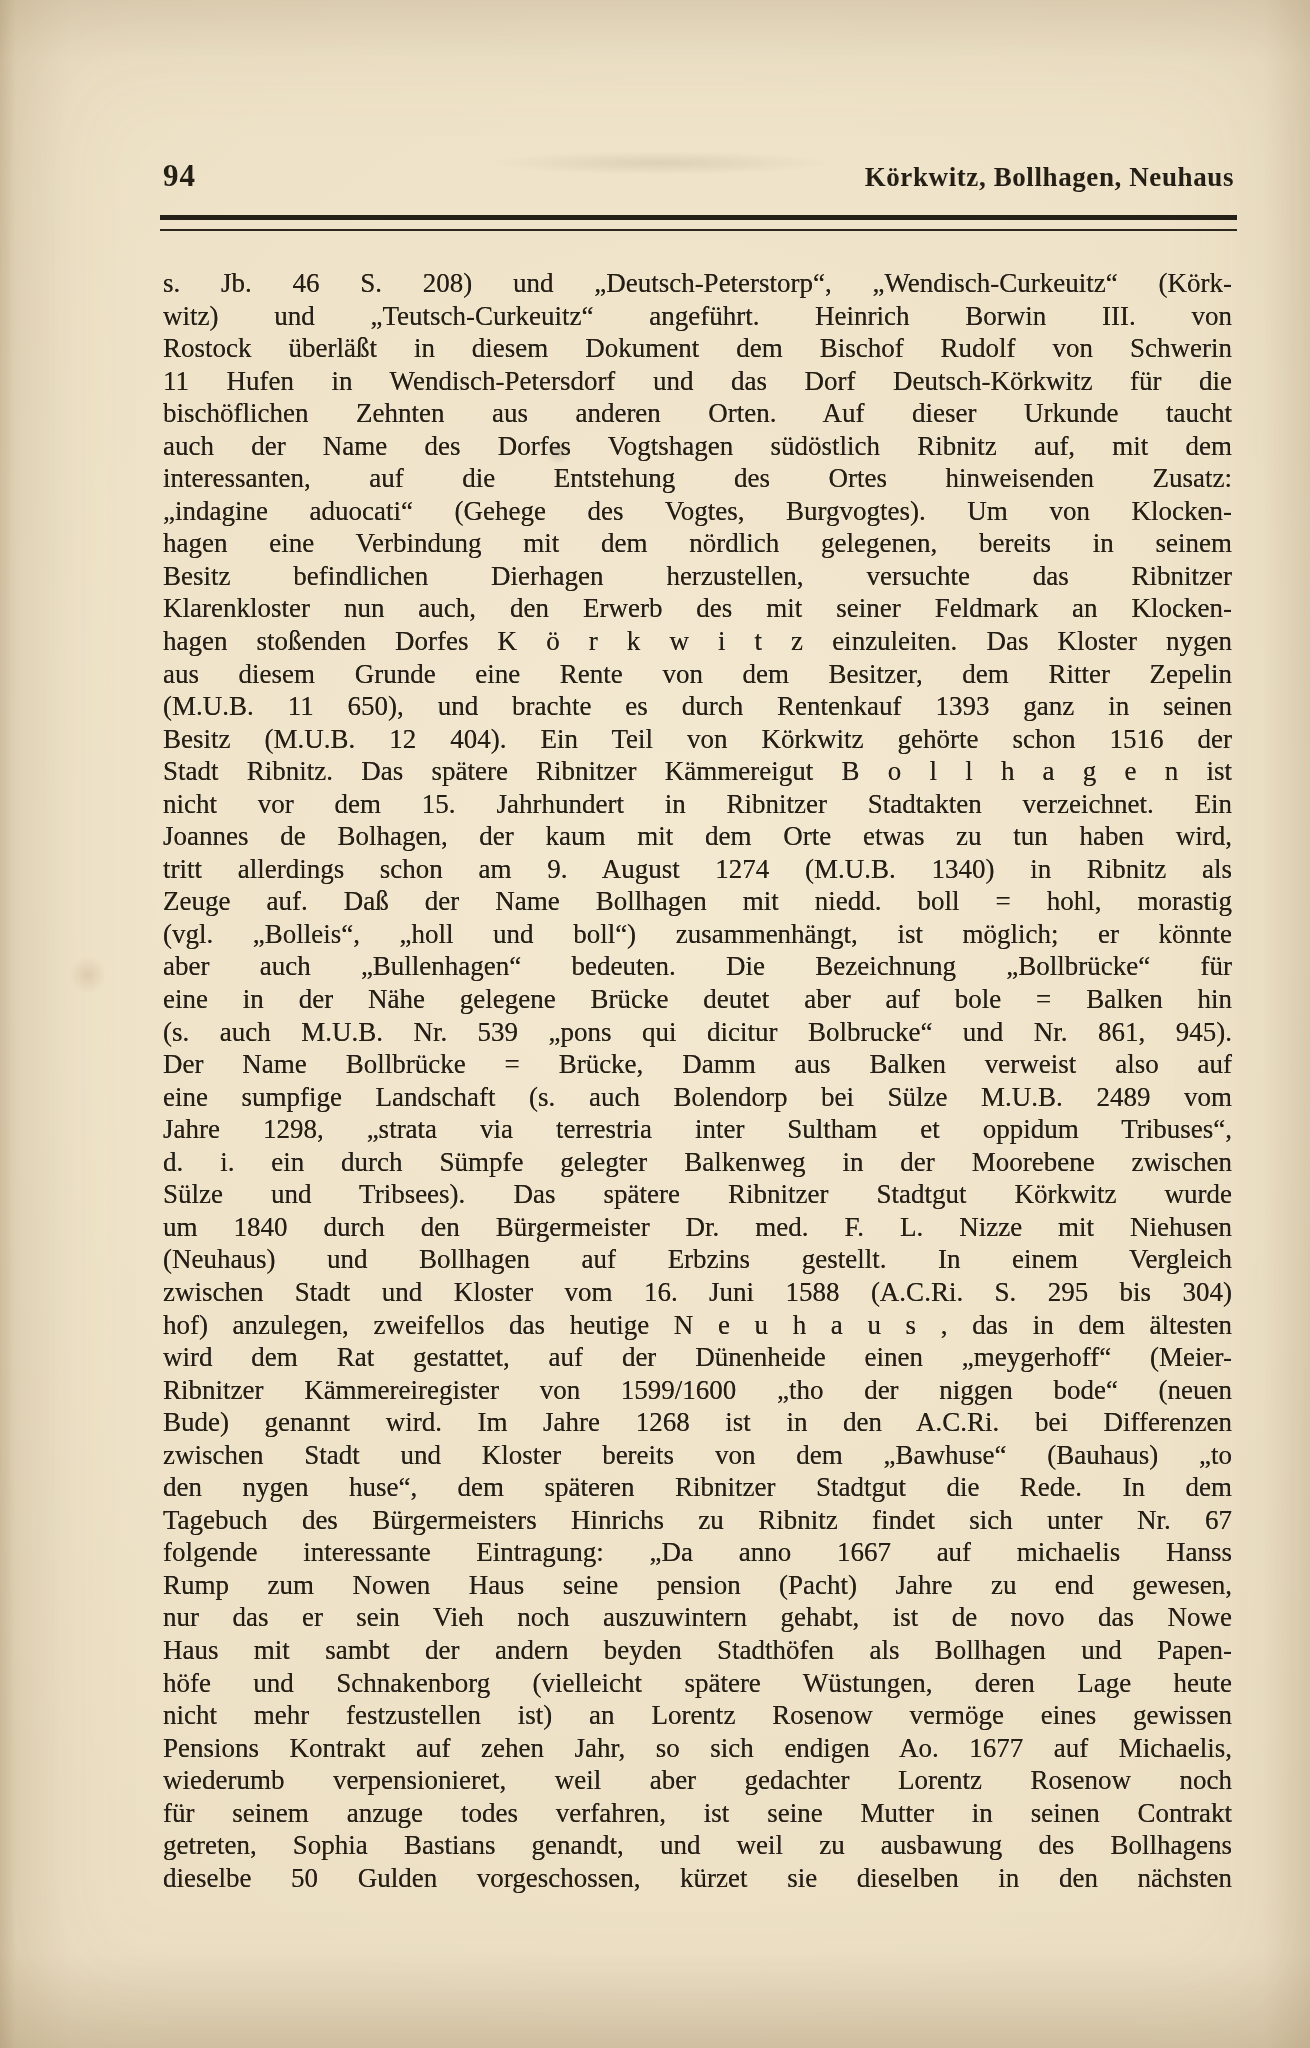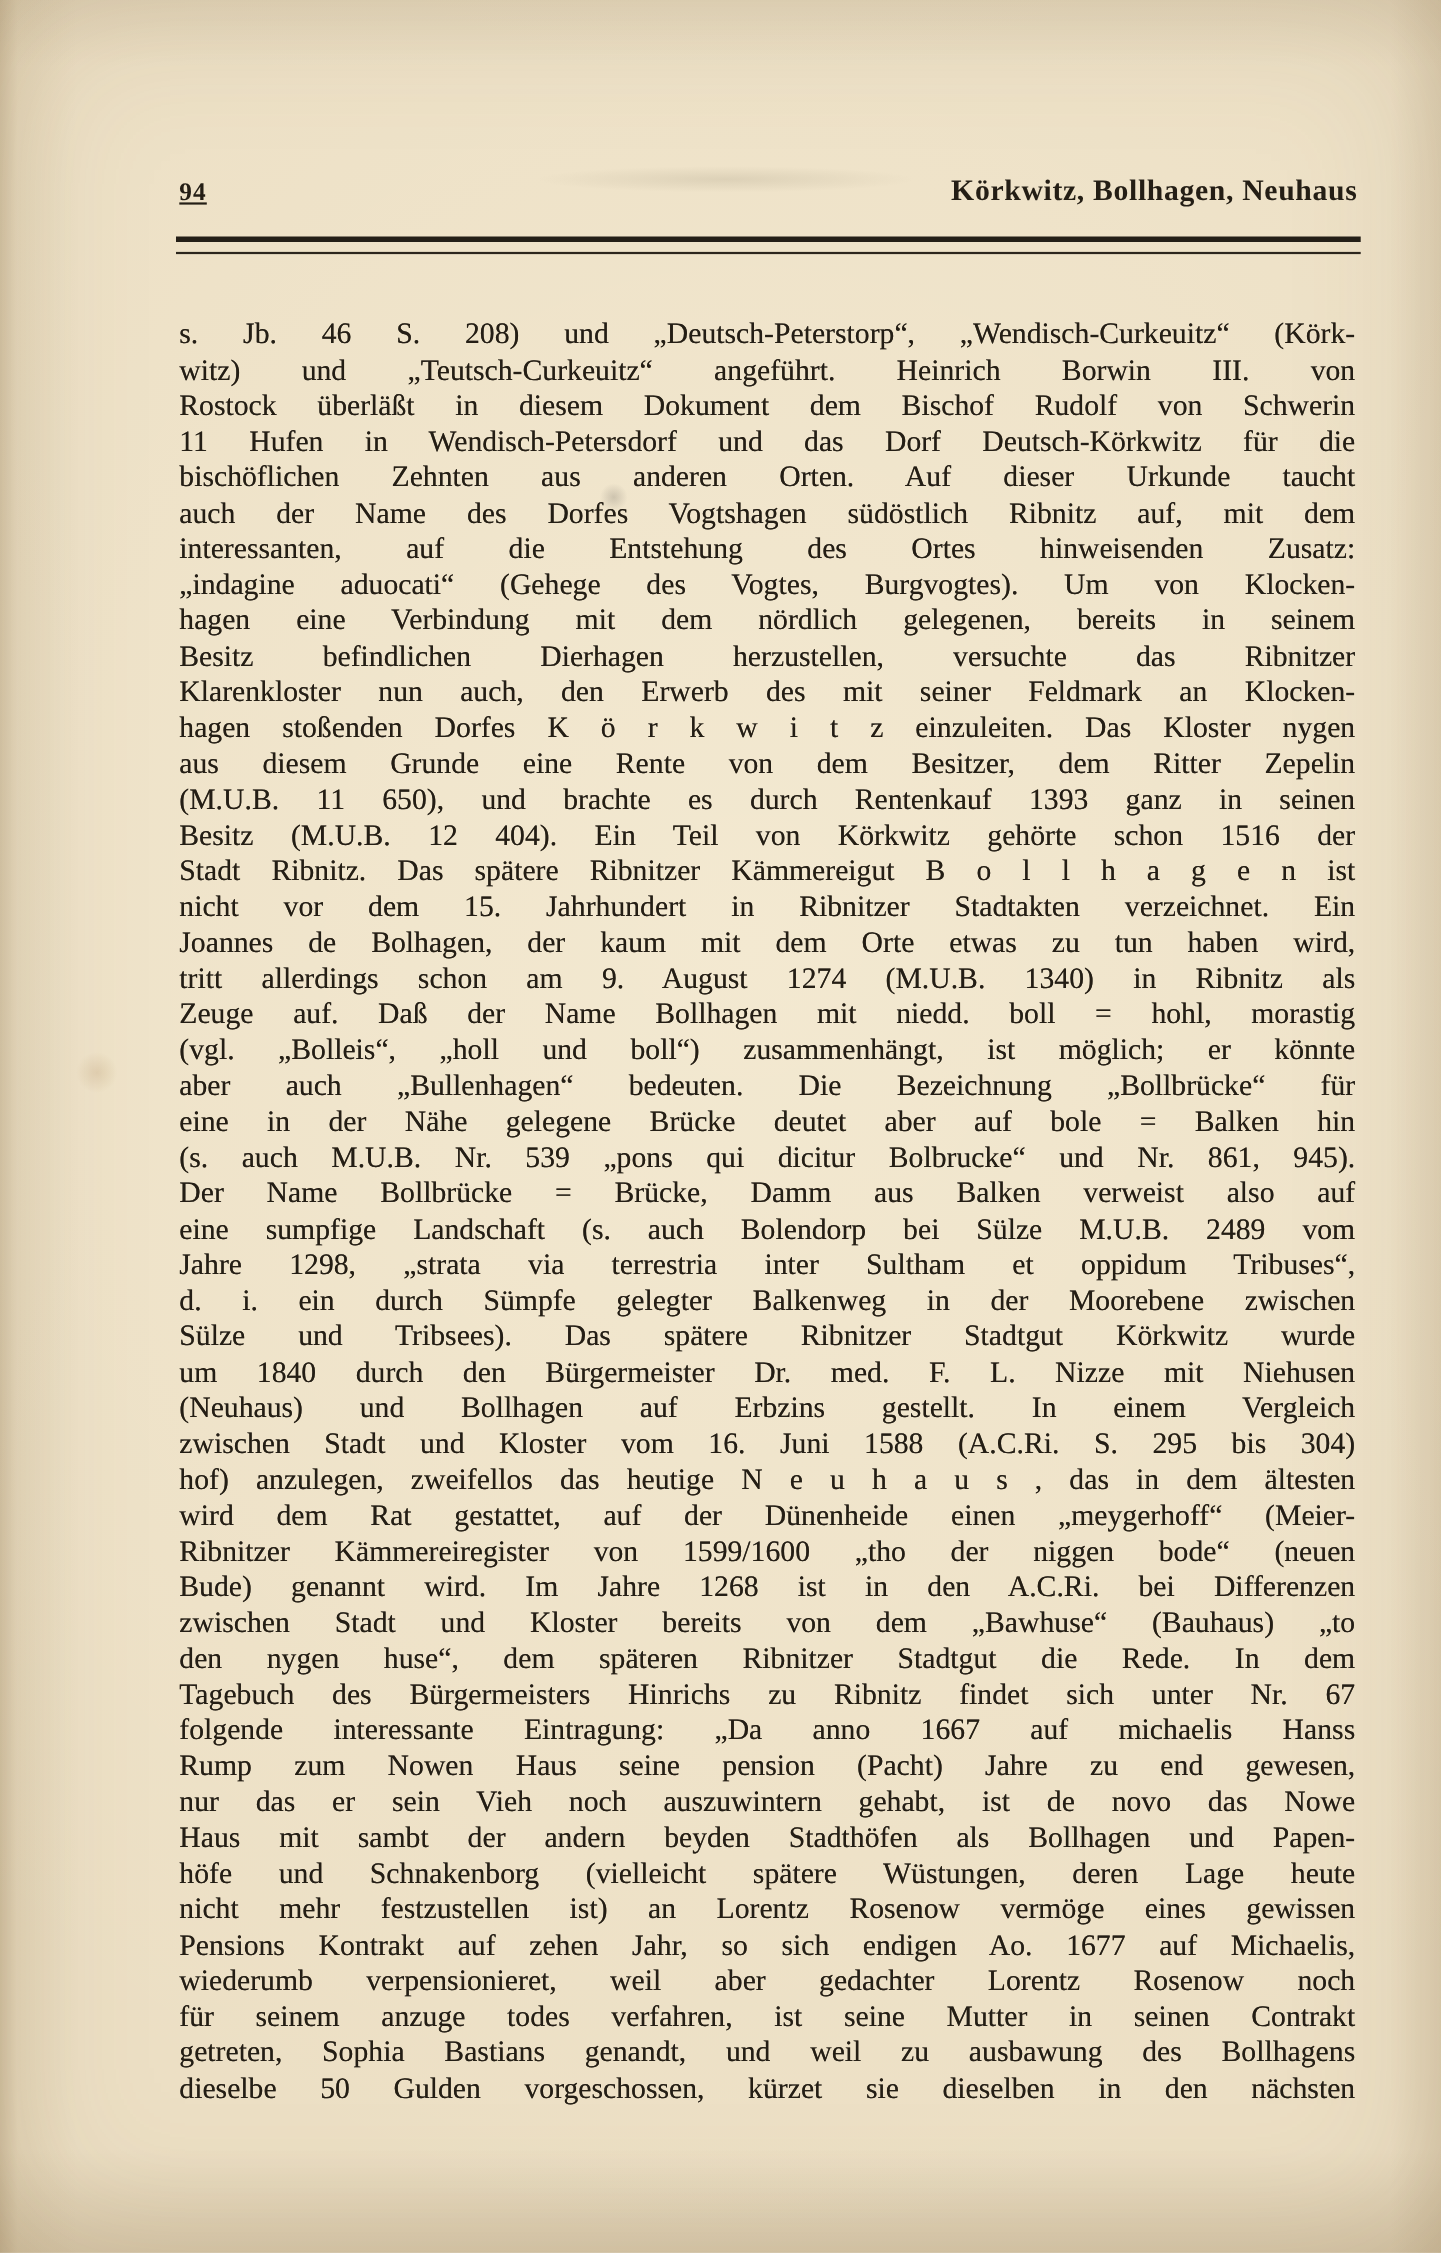--- a/index.html
+++ b/index.html
@@ -20,33 +20,32 @@
       linear-gradient(0deg, rgba(140,115,75,0.20) 0px, rgba(140,115,75,0) 95px),
       linear-gradient(180deg, rgba(150,130,95,0.12) 0px, rgba(150,130,95,0) 60px);
     box-shadow: inset 0 0 140px rgba(120,95,55,0.18);
     color:#241e15;
   }
   .header {
     position:absolute; left:163px; right:76px; top:158px;
     display:flex; justify-content:space-between; align-items:baseline;
     font-weight:bold;
   }
-  .page-number { font-size:23px; letter-spacing:1px;text-decoration:underline; }
+  .page-number { font-size:31px; letter-spacing:1px; }
   .running-title { font-size:27px; letter-spacing:0.6px; }
   .rule {
     position:absolute; left:160px; right:73px; top:215px;
     height:9px;
     border-top:5px solid #241f17;
     border-bottom:2px solid #2c261d;
   }
   .body-text {
     position:absolute; left:163px; top:267px; width:1069px;
     font-size:27px; line-height:32.55px;
     text-shadow:0 0 0.5px rgba(36,30,21,0.75);
-    margin-top:20px;
   }
   .line {
     text-align:justify;
     -moz-text-align-last:justify;
     text-align-last:justify;
     white-space:normal;
     height:32.55px; overflow:visible;
   }
 </style>
 </head>

